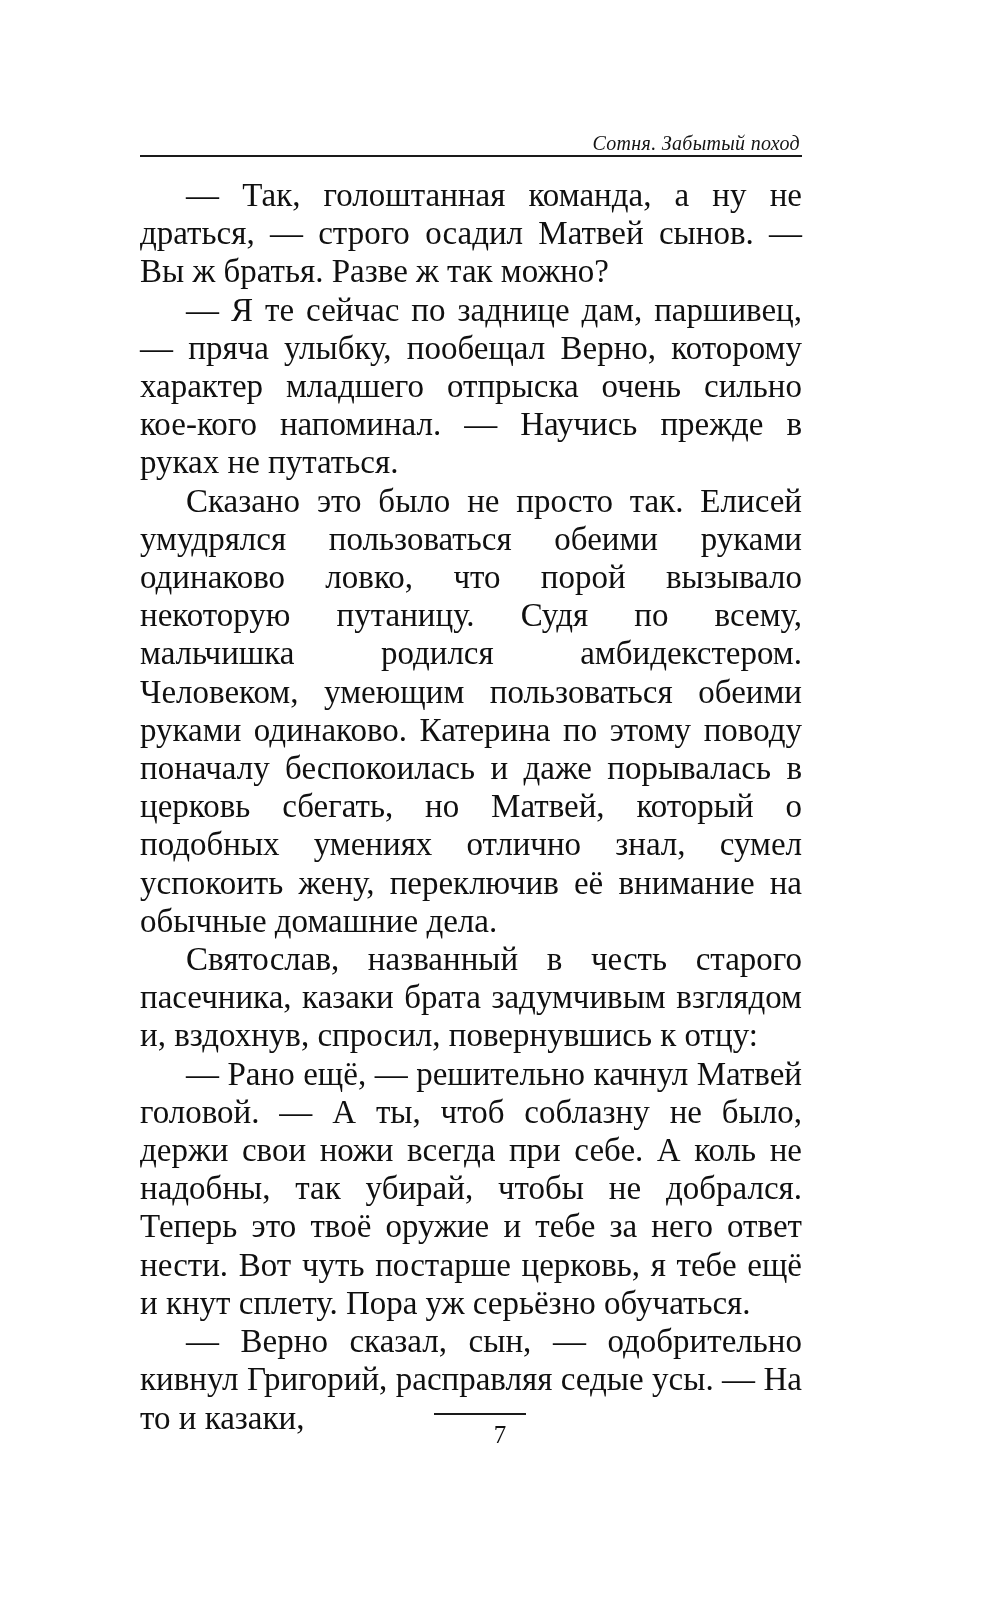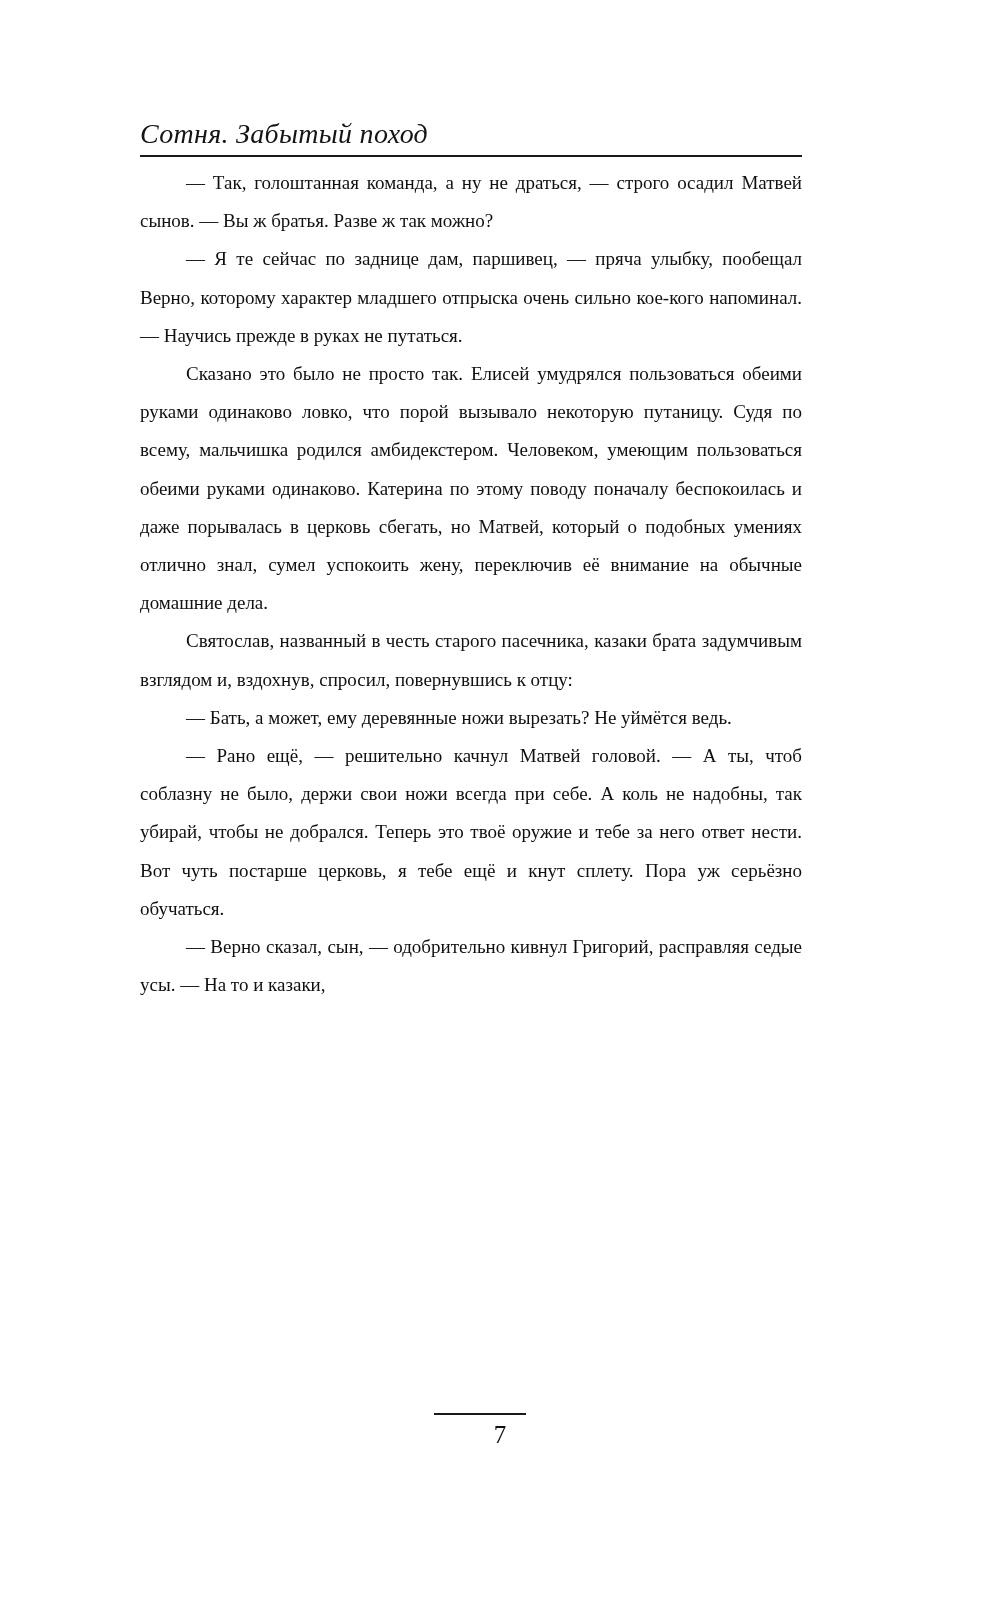--- a/index.html
+++ b/index.html
@@ -19,43 +19,43 @@
     position: absolute;
     left: 0;
     top: 0;
     width: 1000px;
     height: 1616px;
     box-sizing: border-box;
   }
   .running-head {
     position: absolute;
     left: 140px;
-    top: 118px;
+    top: 132px;
     width: 660px;
-    text-align: left;
+    text-align: right;
     font-style: italic;
-    font-size: 28px;
+    font-size: 20px;
     letter-spacing: 0.3px;
     color: #141414;
     font-family: "Liberation Serif", "DejaVu Serif", serif;
   }
   .head-rule {
     position: absolute;
     left: 140px;
     top: 155px;
     width: 662px;
     height: 2px;
     background: #1a1a1a;
   }
   .body-text {
     position: absolute;
     left: 140px;
-    top: 164px;
+    top: 176px;
     width: 662px;
-    font-size: 19px;
+    font-size: 33px;
     line-height: 38.2px;
     text-align: justify;
     text-justify: inter-word;
     color: #101010;
     hyphens: manual;
   }
   .body-text p {
     margin: 0;
     text-indent: 46px;
   }
@@ -84,21 +84,20 @@
 
   <div class="running-head">Сотня. Забытый поход</div>
 
   <div class="head-rule"></div>
 
   <div class="body-text">
     <p>— Так, голоштанная команда, а ну не драться, — строго осадил Матвей сынов. — Вы ж братья. Разве ж так можно?</p>
     <p>— Я те сейчас по заднице дам, паршивец, — пряча улыбку, пообещал Верно, которому характер младшего отпрыска очень сильно кое-кого напоминал. — Научись прежде в руках не путаться.</p>
     <p>Сказано это было не просто так. Елисей умудрялся пользоваться обеими руками одинаково ловко, что порой вызывало некоторую путаницу. Судя по всему, мальчишка родился амбидекстером. Человеком, умеющим пользоваться обеими руками одинаково. Катерина по этому поводу поначалу беспокоилась и даже порывалась в церковь сбегать, но Матвей, который о подобных умениях отлично знал, сумел успокоить жену, переключив её внимание на обычные домашние дела.</p>
     <p>Святослав, названный в честь старого пасечника, казаки брата задумчивым взглядом и, вздохнув, спросил, повернувшись к отцу:</p>
-    <p>— Бать, а может, ему деревянные ножи вырезать? Не уймётся ведь.</p>
     <p>— Рано ещё, — решительно качнул Матвей головой. — А ты, чтоб соблазну не было, держи свои ножи всегда при себе. А коль не надобны, так убирай, чтобы не добрался. Теперь это твоё оружие и тебе за него ответ нести. Вот чуть постарше церковь, я тебе ещё и кнут сплету. Пора уж серьёзно обучаться.</p>
     <p>— Верно сказал, сын, — одобрительно кивнул Григорий, расправляя седые усы. — На то и казаки,</p>
   </div>
 
   <div class="footer-rule"></div>
 
   <div class="folio">7</div>
 
 </div>
 

